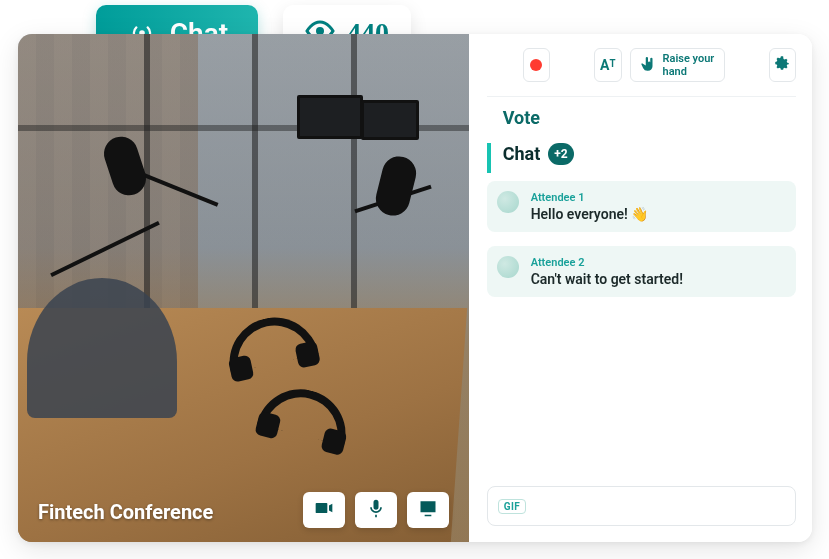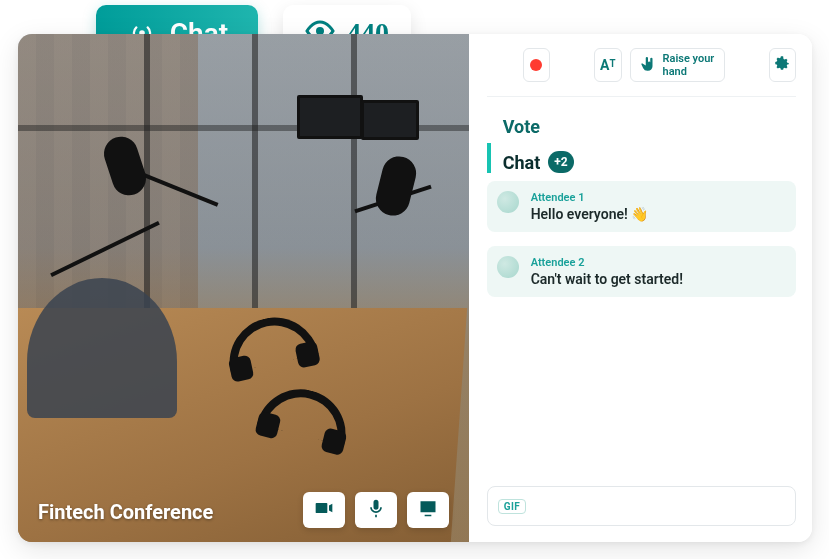--- a/index.html
+++ b/index.html
@@ -128,21 +128,21 @@
 .rec-dot { width: 12px; height: 12px; background: #ff3b30; border-radius: 50%; }
 .raise { gap: 6px; font-size: 11px; color: #0c7876; font-weight: 600; }
 .raise svg { fill: #0c7876; }
 .gear svg { fill: #0c7876; }
 .translate-glyph { font-size: 14px; color: #0c7876; font-weight: 700; }
 
 .divider { height: 1px; background: #eef1f3; margin: 14px 0 10px; }
 
 .tabs { display: flex; flex-direction: column; gap: 6px; }
 .tab {
-  display: flex; align-items: flex-end; gap: 8px;
+  display: flex; align-items: flex-start; gap: 8px;
   padding-left: 12px; height: 30px;
   font-size: 18px; font-weight: 700; color: #0e3a3a;
   border-left: 4px solid transparent;
   cursor: pointer;
 }
 .tab.vote { color: #0b6a67; }
 .tab.active { border-left-color: #17c3b2; color: #0b2e2e; }
 .tab .badge {
   min-width: 24px; height: 22px; padding: 0 6px;
   background: #0b6a67; color: #fff; border-radius: 999px;

